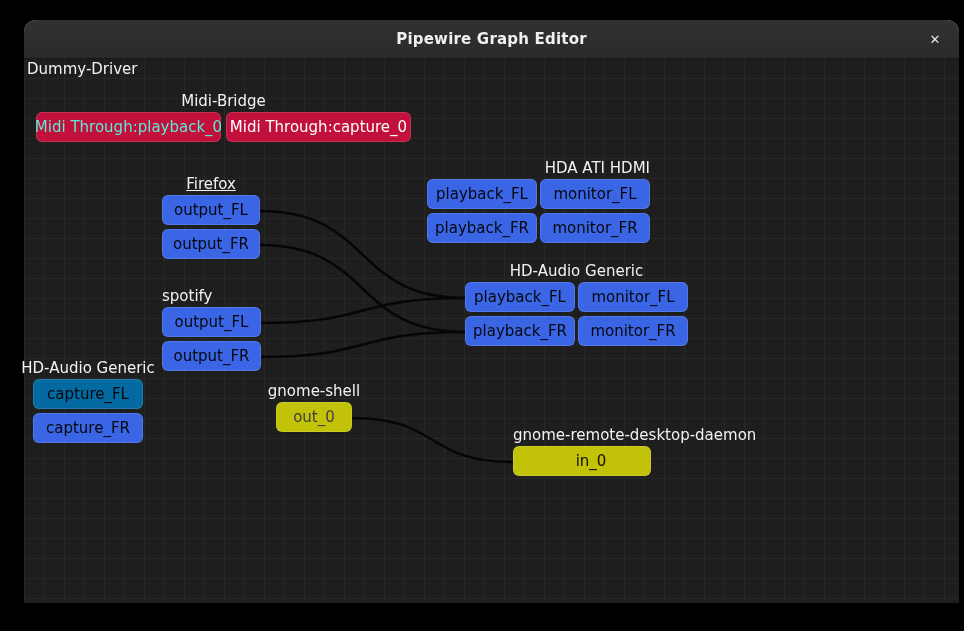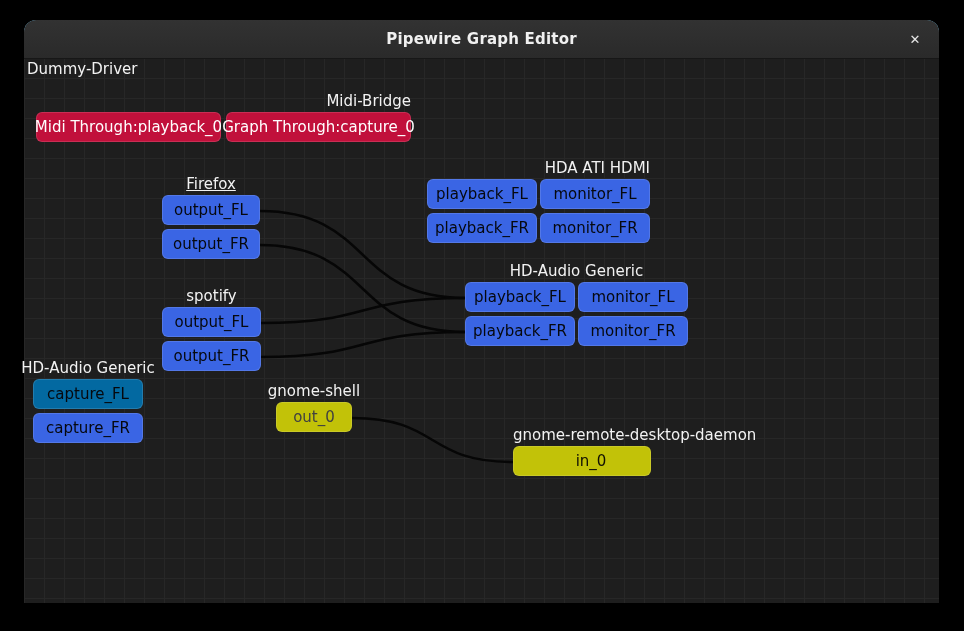--- a/index.html
+++ b/index.html
@@ -5,20 +5,21 @@
   html,body{margin:0;padding:0;}
   body{
     width:964px;height:631px;overflow:hidden;position:relative;
     background:#000;
     font-family:"DejaVu Sans","Liberation Sans",sans-serif;
   }
   #window{
     position:absolute;left:24px;top:20px;width:915px;height:583px;
     border-radius:12px 12px 0 0;overflow:hidden;
     background:#7dd3fc;
+    padding-left:20px;
   }
   #titlebar{
     position:absolute;left:0;top:0;right:0;height:38px;
     background:linear-gradient(#323232,#2a2a2a);
     border-bottom:1px solid #171717;
     display:flex;align-items:center;justify-content:center;
     z-index:5;
   }
   #window-title{
     color:#f0f0f0;font-size:15px;font-weight:bold;letter-spacing:.2px;
@@ -78,26 +79,26 @@
     <path d="M 261 357 C 373.2 357, 352.8 332, 465 332" fill="none" stroke="#060606" stroke-width="2.5"></path>
     <path d="M 352 418 C 440.55 418, 424.45 462, 513 462" fill="none" stroke="#060606" stroke-width="2.5"></path>
   </svg>
 <div id="node-layer">
     <div class="node" style="left: 27px; top: 61px;">
       <div class="node-title" style="justify-content: flex-start;">
         <span>Dummy-Driver</span>
       </div>
     </div>
     <div class="node" style="left: 36px; top: 93px;">
-      <div class="node-title" style="width: 375px; justify-content: flex-end;">
+      <div class="node-title" style="width: 375px; justify-content: center;">
         <span>Midi-Bridge</span>
       </div>
       <div class="ports" style="grid-template-columns: repeat(2, 185px); gap: 4px 5px;">
-        <div class="port" style="background: rgb(193, 16, 59); color: #ffffff;">Midi Through:playback_0</div>
-        <div class="port" style="background: rgb(193, 16, 59); color: rgb(255, 255, 255);">Graph Through:capture_0</div>
+        <div class="port" style="background: rgb(193, 16, 59); color: #5eead4;">Midi Through:playback_0</div>
+        <div class="port" style="background: rgb(193, 16, 59); color: rgb(255, 255, 255);">Midi Through:capture_0</div>
       </div>
     </div>
     <div class="node" style="left: 162px; top: 176px;">
       <div class="node-title" style="width: 98px; justify-content: center; text-decoration: underline;">
         <span>Firefox</span>
       </div>
       <div class="ports" style="grid-template-columns: repeat(1, 98px); gap: 4px 3px;">
         <div class="port" style="background: rgb(58, 101, 228); color: rgb(6, 8, 13);">output_FL</div>
         <div class="port" style="background: rgb(58, 101, 228); color: rgb(6, 8, 13);">output_FR</div>
       </div>
@@ -118,21 +119,21 @@
         <span>HD-Audio Generic</span>
       </div>
       <div class="ports" style="grid-template-columns: repeat(2, 110px); gap: 4px 3px;">
         <div class="port" style="background: rgb(58, 101, 228); color: rgb(6, 8, 13);">playback_FL</div>
         <div class="port" style="background: rgb(58, 101, 228); color: rgb(6, 8, 13);">monitor_FL</div>
         <div class="port" style="background: rgb(58, 101, 228); color: rgb(6, 8, 13);">playback_FR</div>
         <div class="port" style="background: rgb(58, 101, 228); color: rgb(6, 8, 13);">monitor_FR</div>
       </div>
     </div>
     <div class="node" style="left: 162px; top: 288px;">
-      <div class="node-title" style="width: 99px; justify-content: center;">
+      <div class="node-title" style="width: 99px; ">
         <span>spotify</span>
       </div>
       <div class="ports" style="grid-template-columns: repeat(1, 99px); gap: 4px 3px;">
         <div class="port" style="background: rgb(58, 101, 228); color: rgb(6, 8, 13);">output_FL</div>
         <div class="port" style="background: rgb(58, 101, 228); color: rgb(6, 8, 13);">output_FR</div>
       </div>
     </div>
     <div class="node" style="left: 33px; top: 360px;">
       <div class="node-title" style="width: 110px; justify-content: center;">
         <span>HD-Audio Generic</span>

